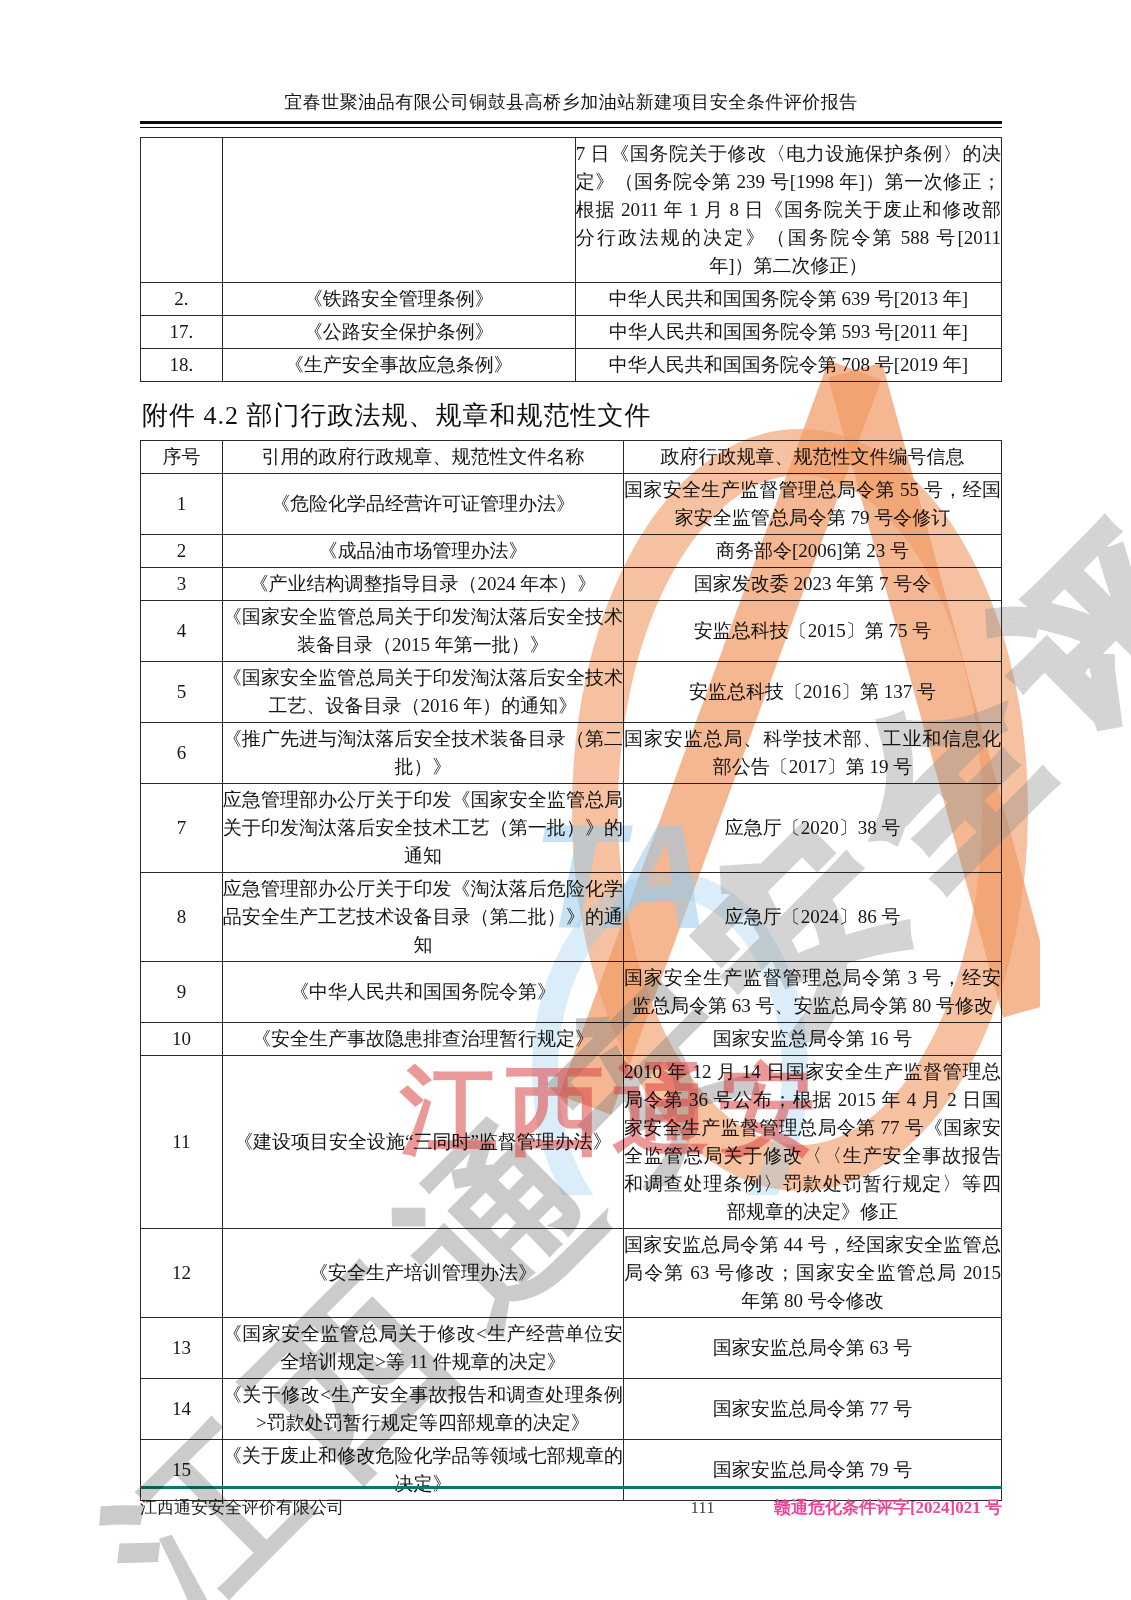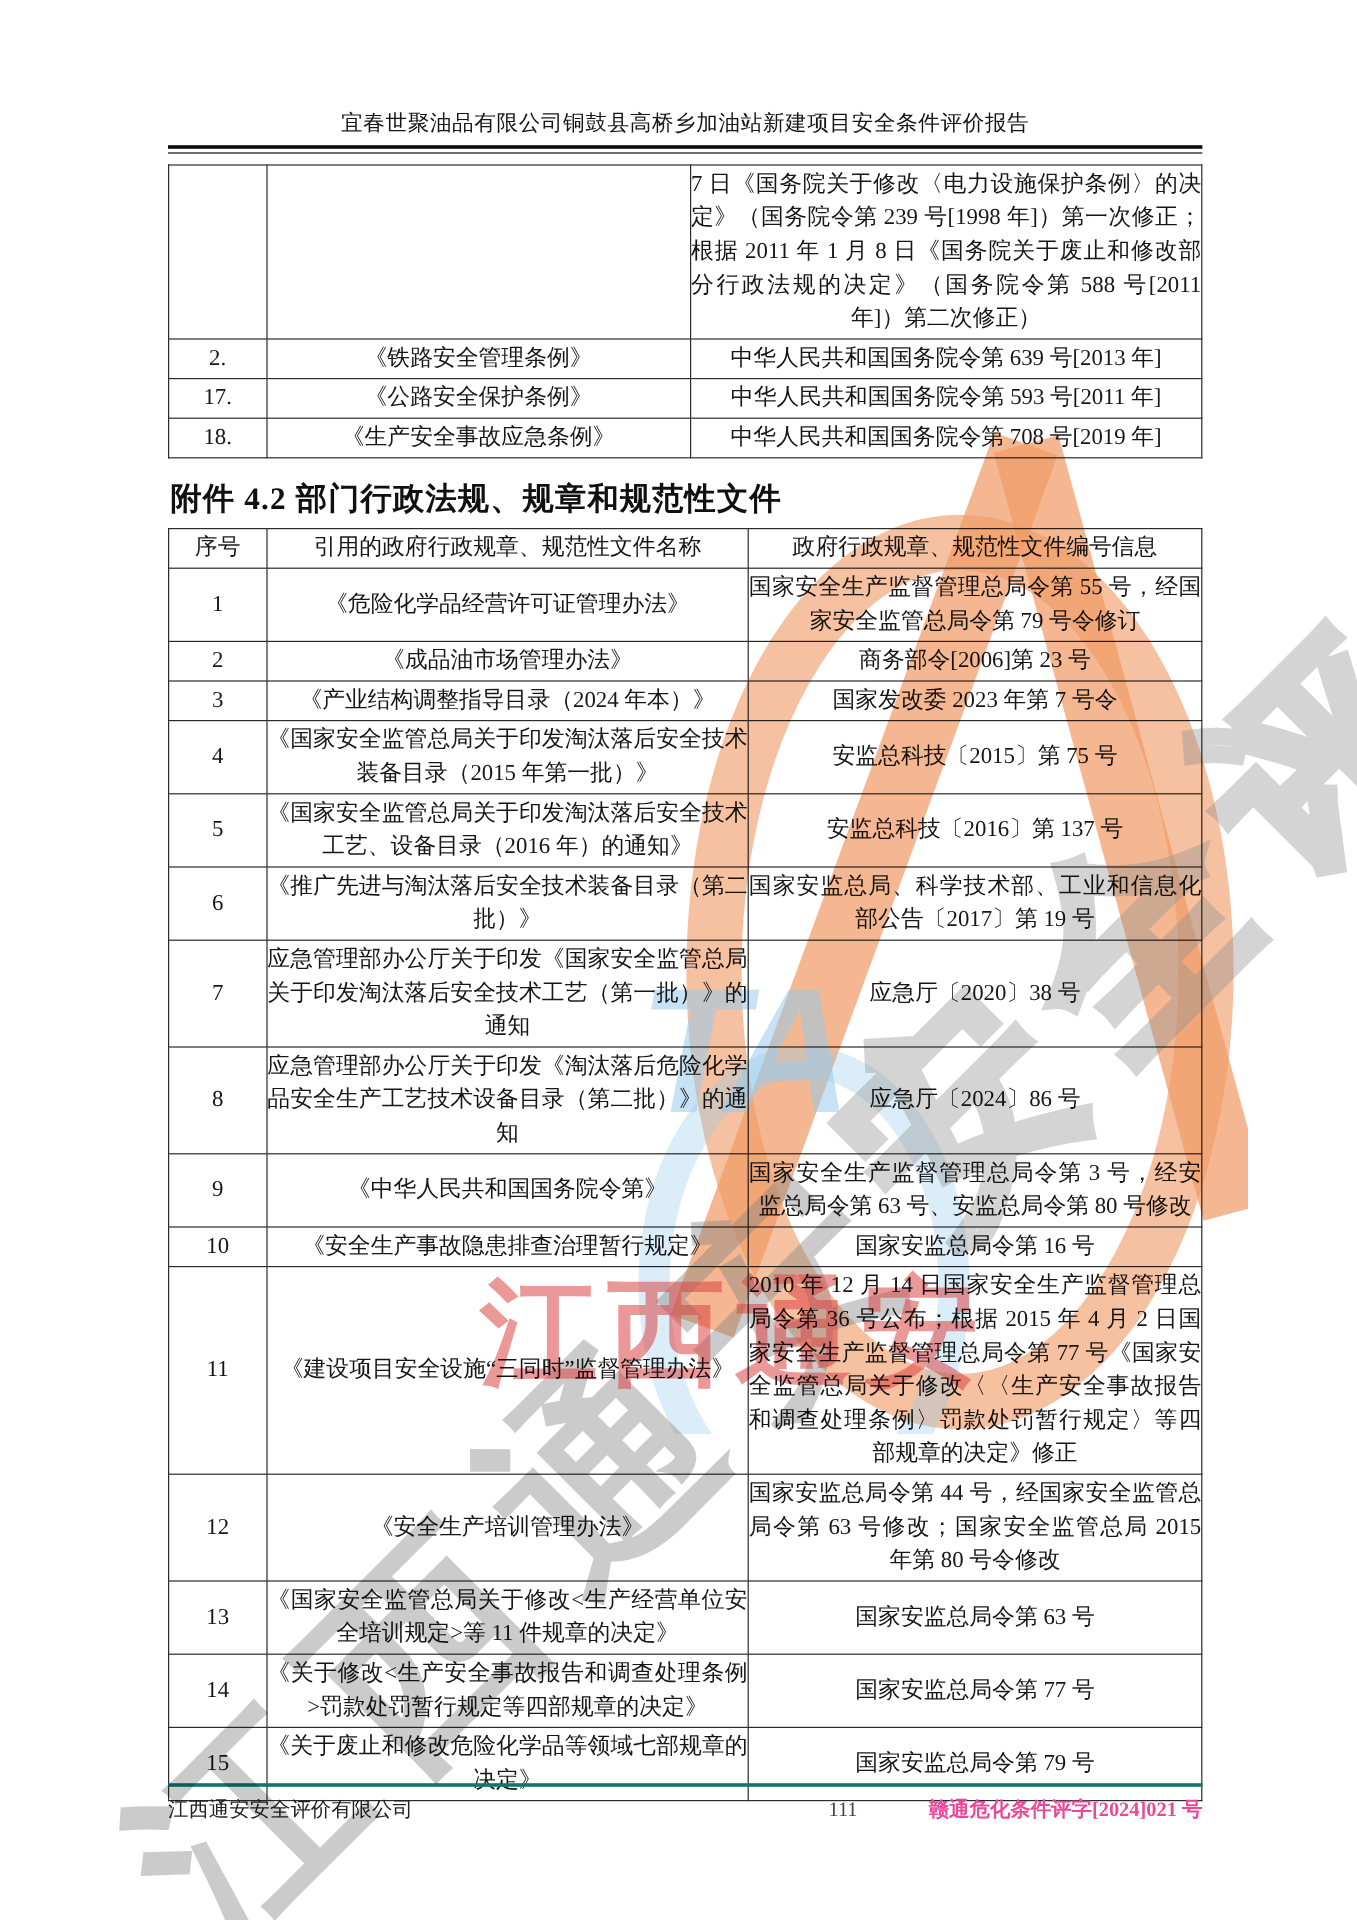--- a/index.html
+++ b/index.html
@@ -42,21 +42,21 @@
     vertical-align:middle;
     word-break:break-all;
   }
   table.doc td.num{text-align:center;text-align-last:center;}
   .t1{margin-top:9px;}
   .t1 col.c1{width:9.5%;} .t1 col.c2{width:41%;} .t1 col.c3{width:49.5%;}
   .t2 col.c1{width:9.5%;} .t2 col.c2{width:46.6%;} .t2 col.c3{width:43.9%;}
   
   .section-heading{
     margin:17px 0 8px 2px;
-    font-size:26px;line-height:33px;font-weight:bold;color:#101010;
+    font-size:26px;line-height:33px;font-weight:normal;color:#101010;
     letter-spacing:1px;
   }
   
   .doc-footer{
     position:absolute;left:140px;top:1486px;width:862px;z-index:1;
     border-top:3px solid #0f766e;
     padding-top:7px;
     display:flex;align-items:baseline;
     font-size:17px;color:#222;
   }

